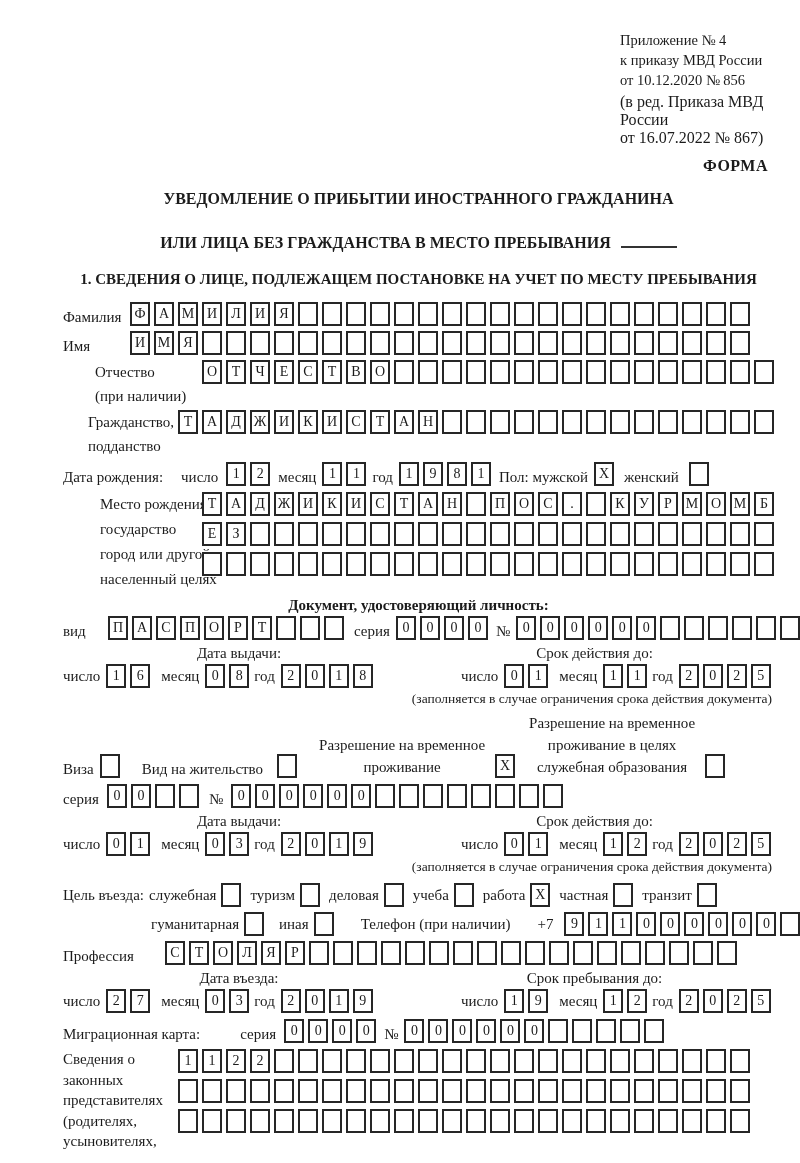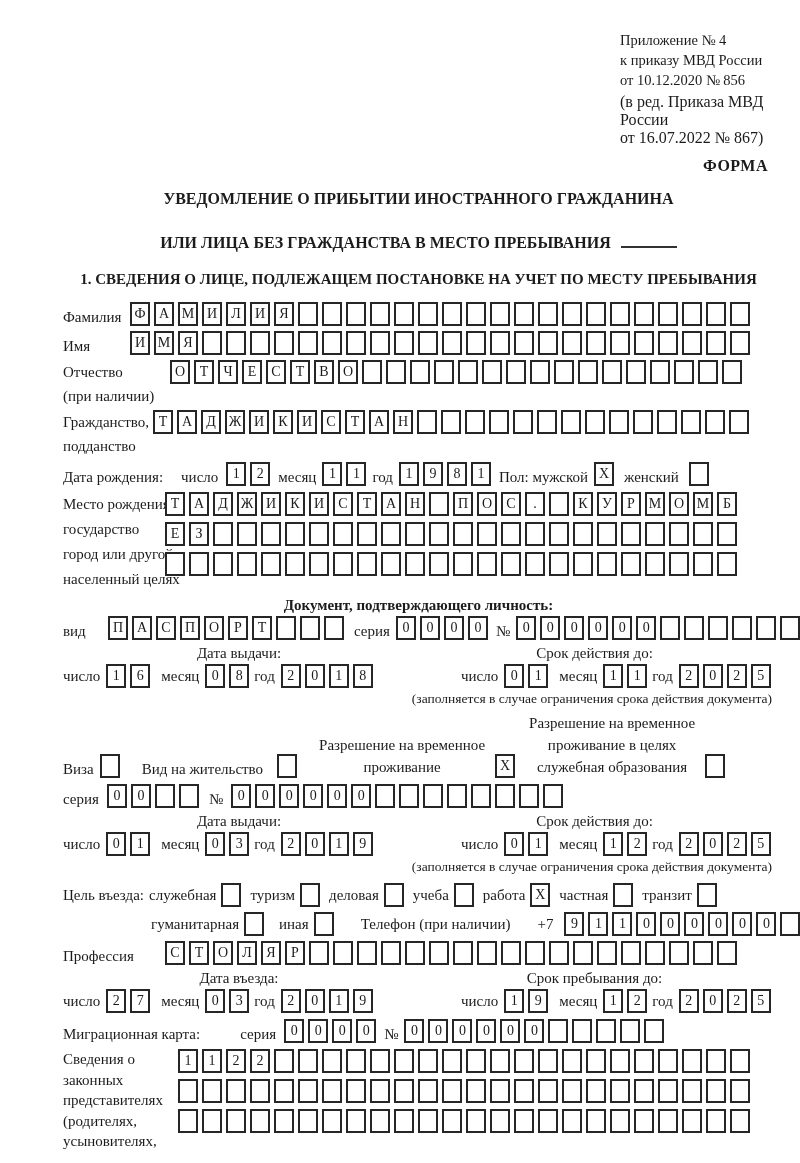--- a/index.html
+++ b/index.html
@@ -9,21 +9,21 @@
     padding:30px 26px 10px 63px;overflow:hidden;position:relative;
   }
   .ref{margin-left:557px;line-height:20px;font-size:14.5px;}
   .ref2{margin-top:3px;line-height:18px;font-size:16px;}
   .forma{text-align:right;font-weight:bold;font-size:16px;margin-top:10px;padding-right:6px;letter-spacing:.5px;}
   .title{text-align:center;font-weight:bold;font-size:16px;line-height:23px;margin-top:21px;}
   .t1{margin-top:12px;}
   .blank-line{display:inline-block;width:56px;border-bottom:2px solid #333;margin-left:10px;vertical-align:baseline;}
   .section{text-align:center;font-weight:bold;font-size:15px;margin-top:17px;}
   .row{display:flex;align-items:flex-end;}
-  .rowtop{display:flex;align-items:flex-start;}
+  .rowtop{display:flex;align-items:flex-start;justify-content:flex-end;}
   .lbl{flex:none;white-space:nowrap;}
   .boxes{display:flex;gap:4px;flex:none;}
   .cell,.cbox{
     width:20px;height:24px;box-sizing:border-box;border:2px solid #262626;flex:none;
     display:inline-flex;align-items:center;justify-content:center;
     font-size:14px;line-height:1;background:#fff;
   }
   .mt2{margin-top:2px}.mt4{margin-top:4px}.mt5{margin-top:5px}.mt6{margin-top:6px}.mt8{margin-top:8px}.mt14{margin-top:14px}
   .ml6{margin-left:6px}.ml8{margin-left:8px}.ml10{margin-left:10px}.ml14{margin-left:14px}.ml18{margin-left:18px}.ml22{margin-left:22px}
   .w67{width:67px;flex:none;}
@@ -312,21 +312,21 @@
           <span class="cell"></span>
           <span class="cell"></span>
           <span class="cell"></span>
           <span class="cell"></span>
           <span class="cell"></span>
           <span class="cell"></span>
         </span>
     </span>
   </div>
 
-  <div class="dochead">Документ, подтверждающего личность:</div>
+  <div class="dochead">Документ, удостоверяющий личность:</div>
 
   <div class="row mt2">
     <span class="lbl" style="width:45px">вид</span>
     <span class="boxes">
         <span class="cell">П</span>
         <span class="cell">А</span>
         <span class="cell">С</span>
         <span class="cell">П</span>
         <span class="cell">О</span>
         <span class="cell">Р</span>

